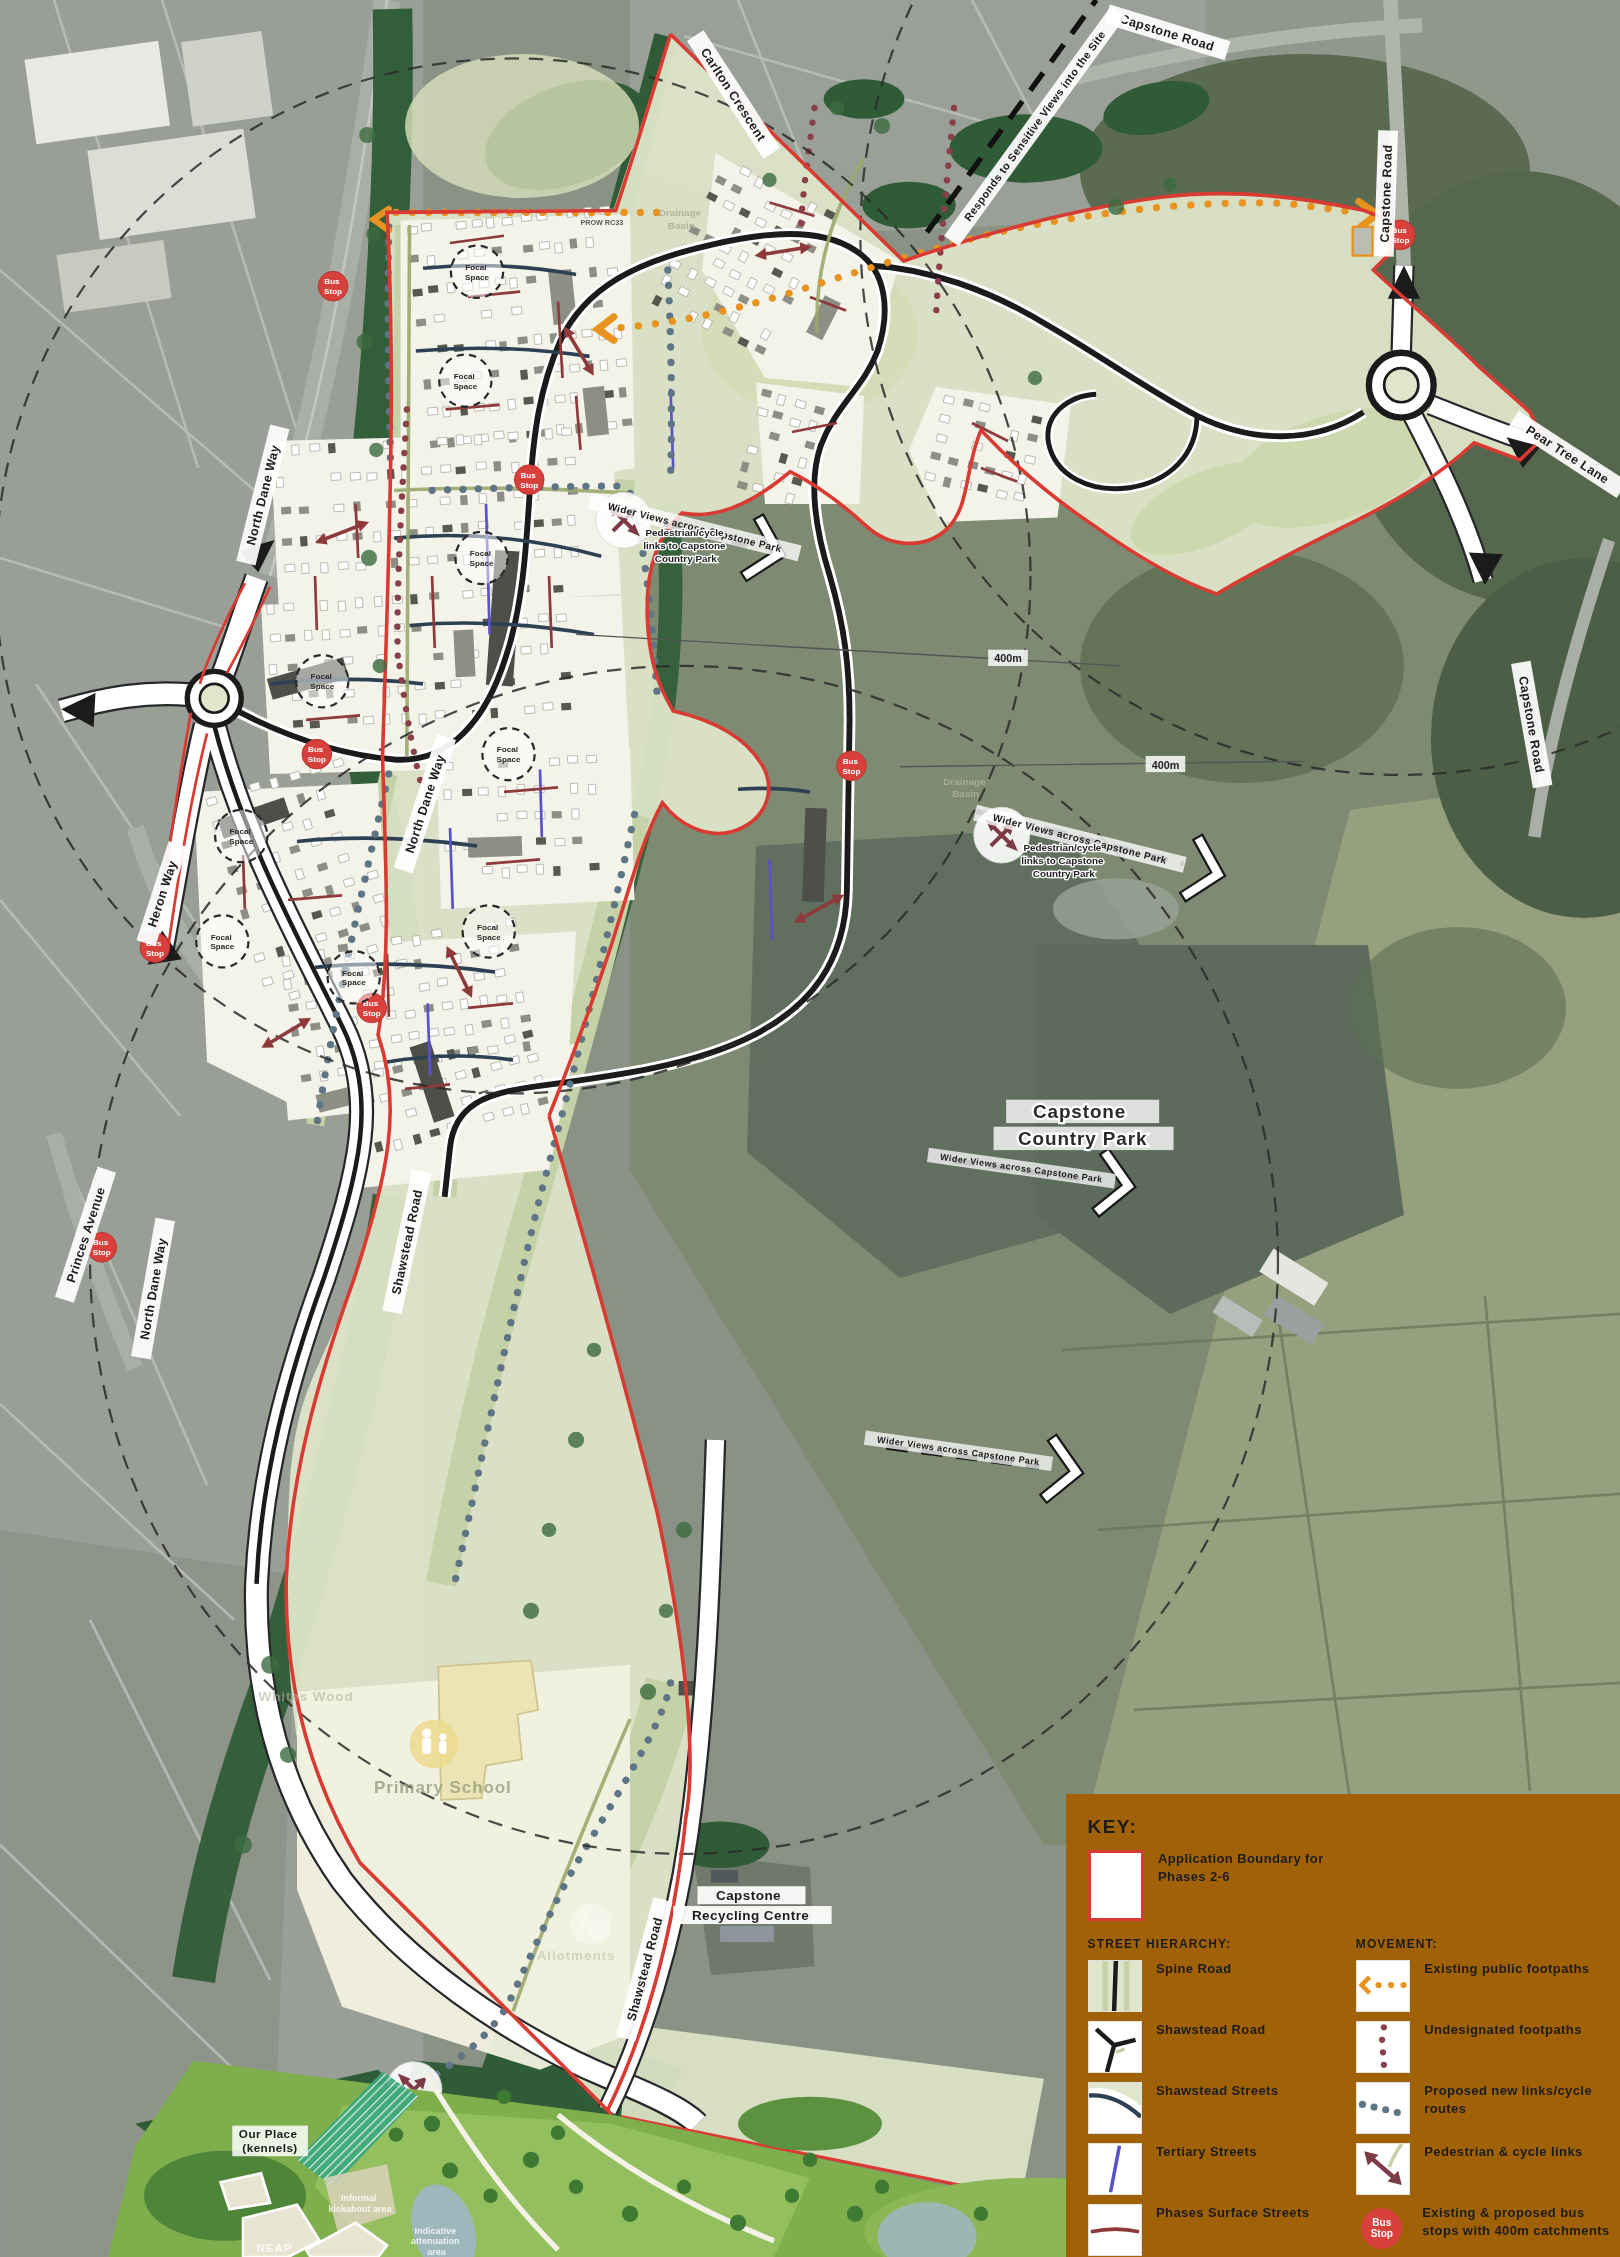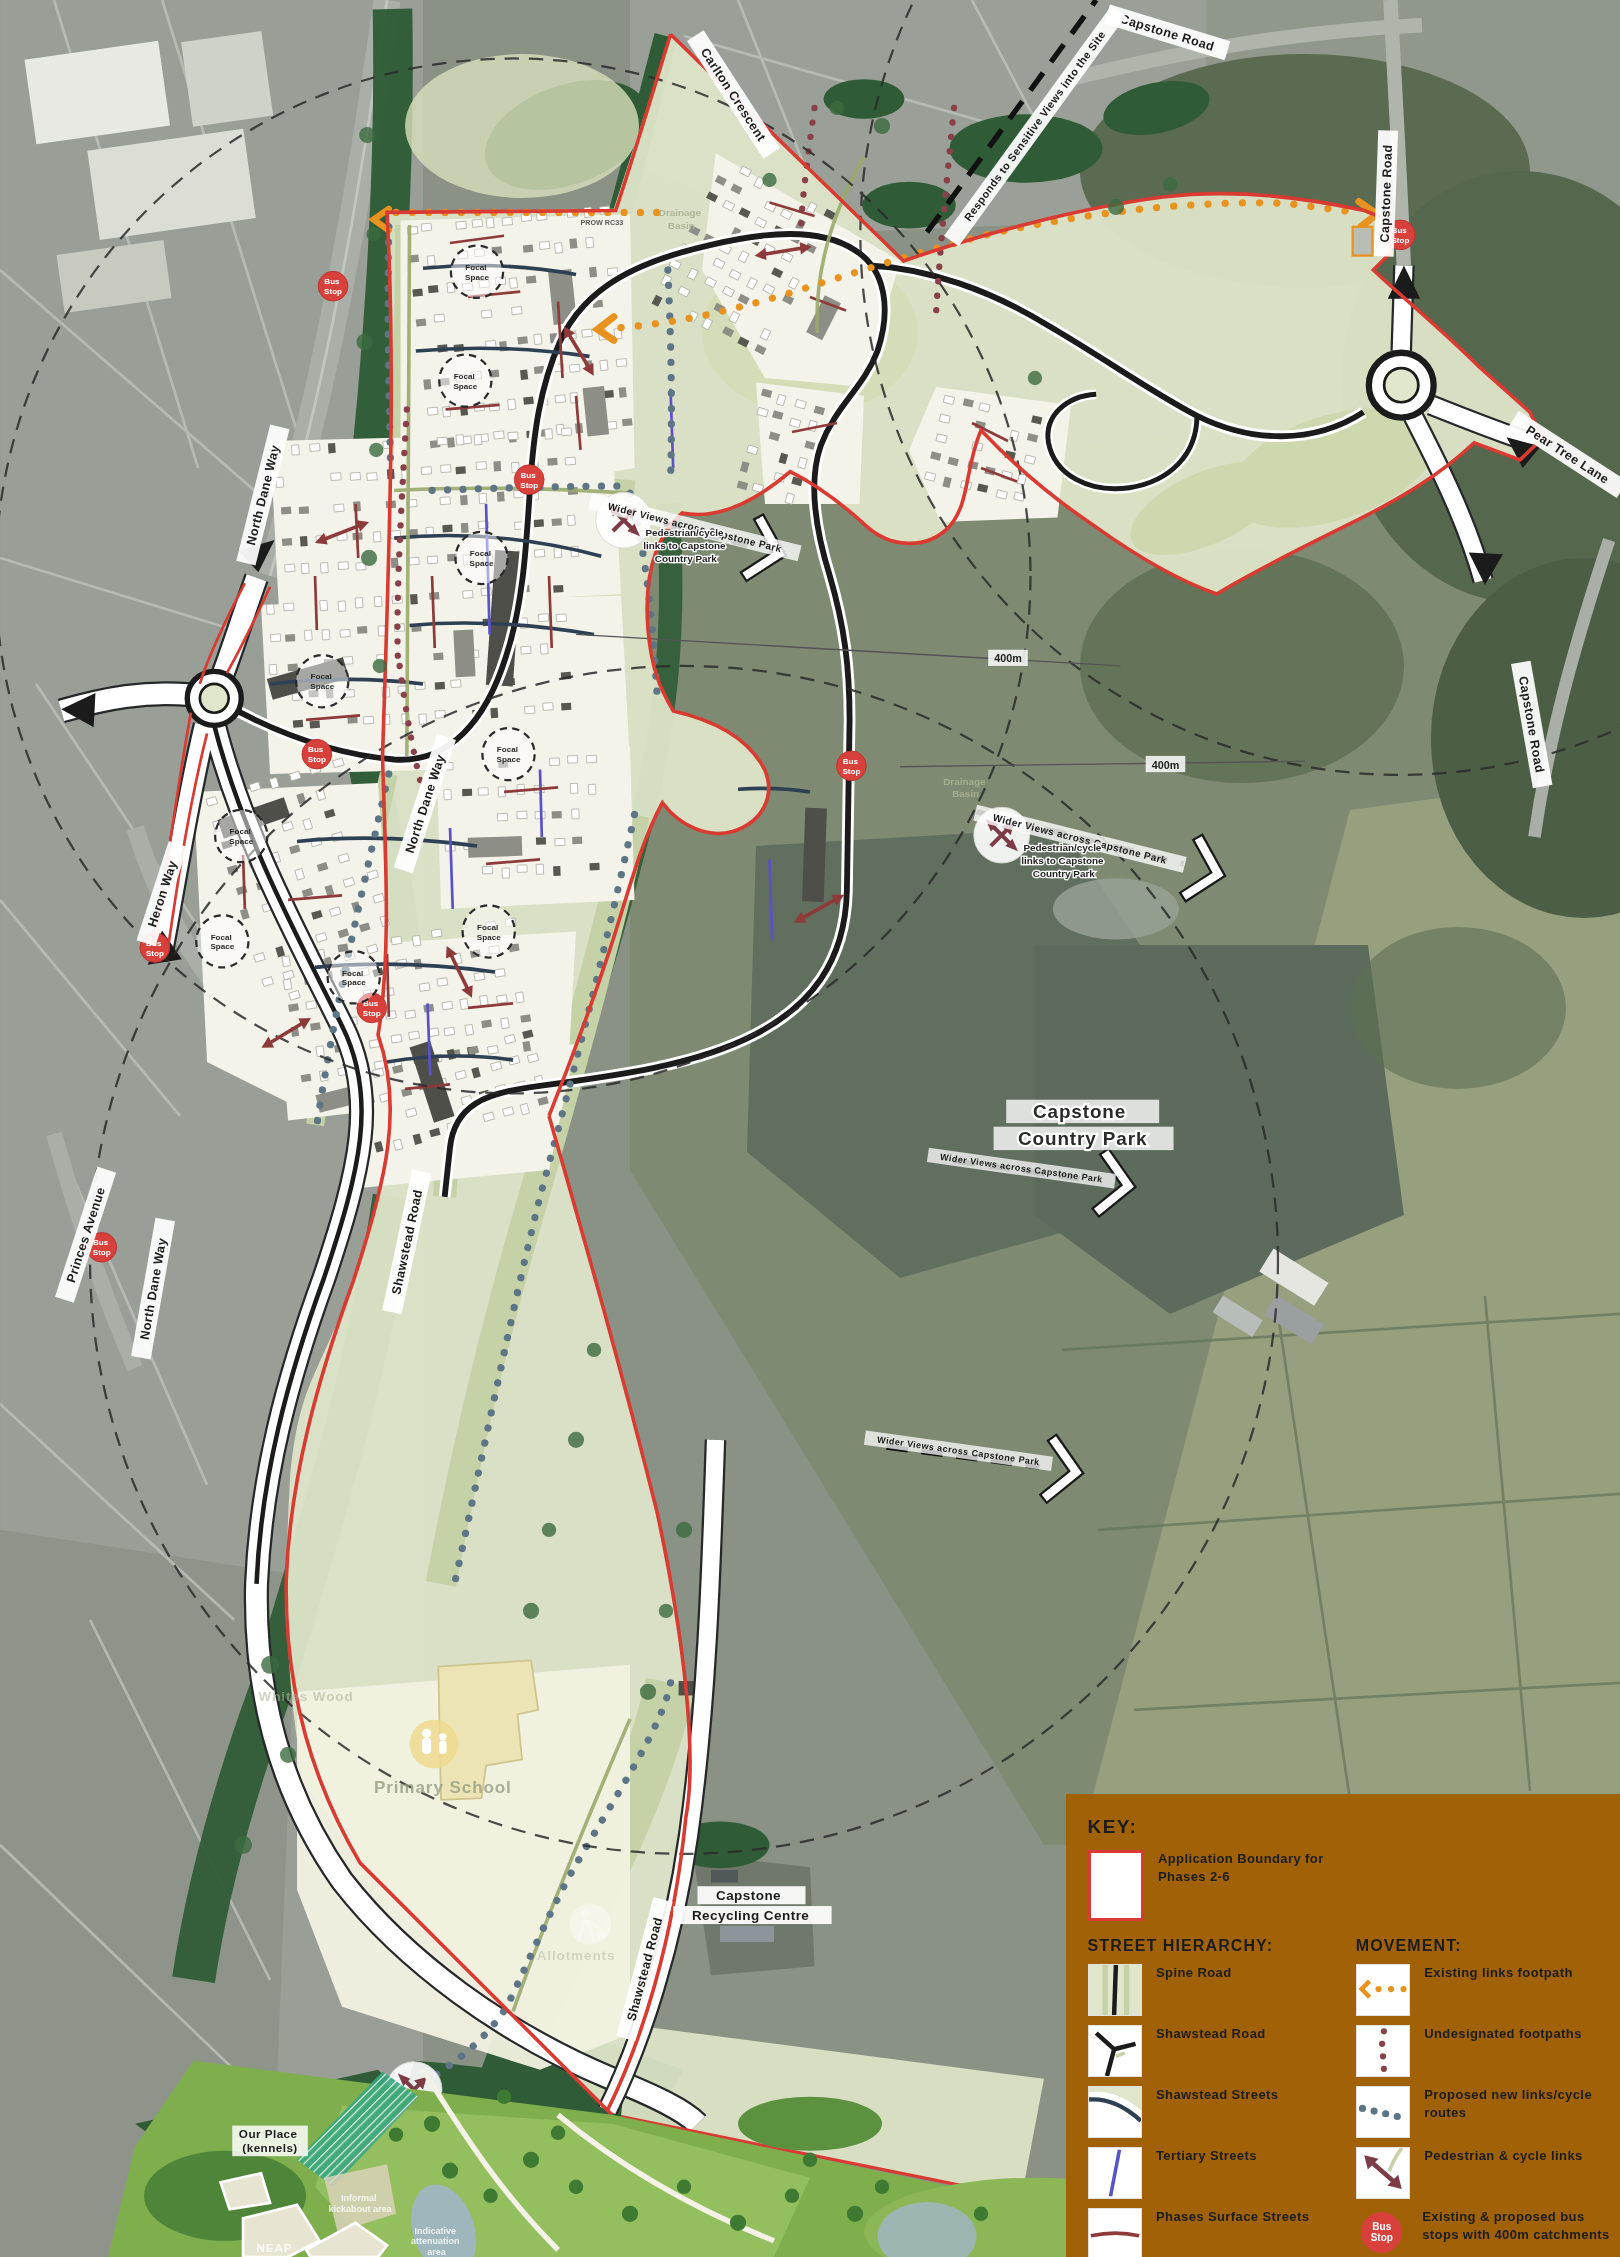--- a/index.html
+++ b/index.html
@@ -22,21 +22,21 @@
   .prowT{font-size:8px;font-weight:700;fill:#333;opacity:.8;}
   
   #legend{position:absolute;left:1066px;top:1794px;width:576px;height:464px;
           background:#a16207;box-sizing:border-box;padding:21.6px 18px 9px 21.6px;color:#1c1c1c;}
   #legend .key-title{font-size:19px;font-weight:700;letter-spacing:1.4px;}
   .lg-row{display:flex;align-items:flex-start;margin-top:9px;}
   .lg-swatch{flex:0 0 52px;height:50px;border:0.9px solid #e0e0dc;background:#fff;position:relative;overflow:hidden;}
   .lg-swatch svg{display:block;}
   .lg-label{margin-left:14.4px;font-size:13px;font-weight:700;letter-spacing:0.4px;line-height:1.35;max-width:189px;}
   .lg-boundary-swatch{width:50px;height:65px;border:3.6px solid #d93a32;background:#fff;flex:0 0 auto;}
-  .lg-section-title{font-size:16px;font-weight:700;letter-spacing:1.1px;margin:16px 0 1.8px 0;}
+  .lg-section-title{font-size:12px;font-weight:700;letter-spacing:1.1px;margin:16px 0 1.8px 0;}
   #lg-columns{display:flex;}
   #lg-col-street{width:270px;}
   #lg-col-move{width:270px;}
   .bus-badge{width:41px;height:41px;border-radius:50%;background:#d8403c;color:#fff;
              display:flex;flex-direction:column;align-items:center;justify-content:center;
              font-size:10px;font-weight:700;line-height:1.1;margin:3.6px auto;}
 </style>
 </head>
 <body>
 
@@ -1254,21 +1254,21 @@
       <div class="lg-row">
         <div class="lg-swatch">
           <svg width="52" height="50" viewBox="0 0 58 56">
                 <rect width="58" height="56" fill="#fff"></rect>
             <path d="M14,18 L5,27 L14,36" stroke="#e8931f" stroke-width="5" fill="none"></path>
             <circle cx="24" cy="27" r="3.5" fill="#e8931f"></circle>
                 <circle cx="38" cy="27" r="3.5" fill="#e8931f"></circle>
             <circle cx="52" cy="27" r="3.5" fill="#e8931f"></circle>
               </svg>
         </div>
-        <div class="lg-label">Existing links footpath</div>
+        <div class="lg-label">Existing public footpaths</div>
       </div>
       <div class="lg-row">
         <div class="lg-swatch">
           <svg width="52" height="50" viewBox="0 0 58 56">
                 <rect width="58" height="56" fill="#fff"></rect>
             <circle cx="30" cy="6" r="3.5" fill="#8a4048"></circle>
                 <circle cx="28" cy="20" r="3.5" fill="#8a4048"></circle>
             <circle cx="29" cy="34" r="3.5" fill="#8a4048"></circle>
                 <circle cx="30" cy="48" r="3.5" fill="#8a4048"></circle>
               </svg>

